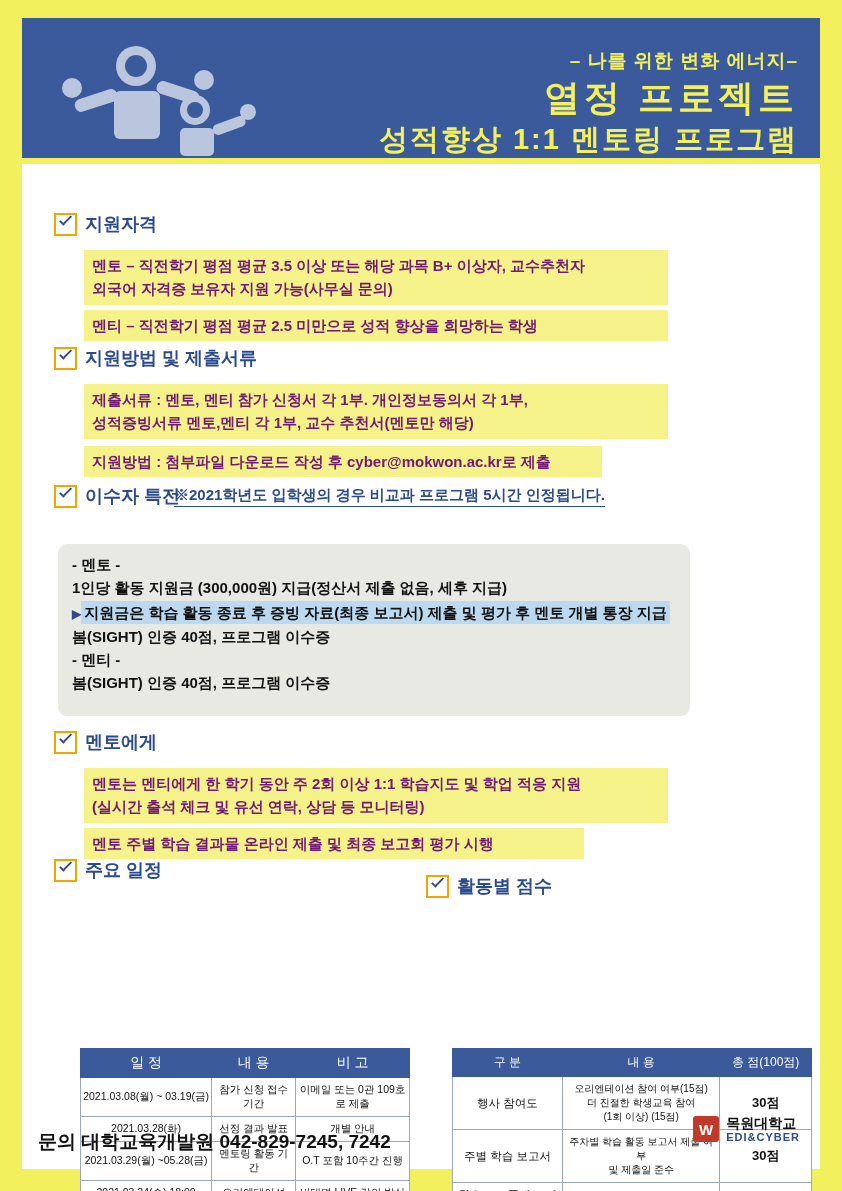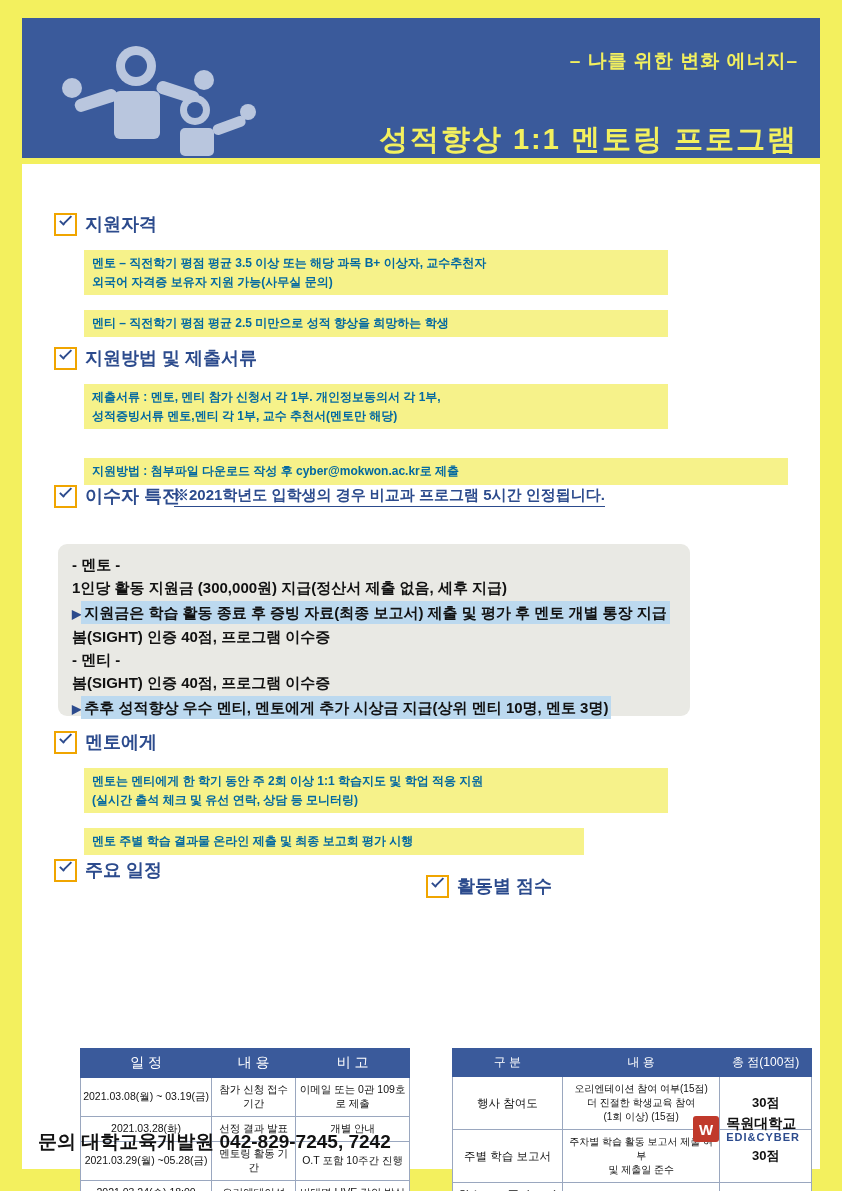--- a/index.html
+++ b/index.html
@@ -53,22 +53,22 @@
   }
   .chk:before{
     content:"";position:absolute;left:3px;top:7px;width:6px;height:2px;
     background:#2c4b8d;transform:rotate(45deg);
   }
   .chk:after{
     content:"";position:absolute;left:6px;top:4px;width:11px;height:2px;
     background:#2c4b8d;transform:rotate(-45deg);
   }
   .hl{
-    position:absolute;background:#f6f28a;color:#0369a1;
-    font-size:12px;font-weight:bold;line-height:1.55;
+    position:absolute;background:#f6f28a;color:#701a75;
+    font-size:15px;font-weight:bold;line-height:1.55;
     padding:4px 8px;box-sizing:border-box;
   }
   .note{
     position:absolute;color:#2c4b8d;font-size:15px;font-weight:bold;
     border-bottom:1.5px solid #2c4b8d;padding-bottom:1px;
   }
   
   .benefit{
     position:absolute;left:36px;top:380px;width:632px;height:172px;
     background:#e9e9e4;border-radius:9px;padding:8px 14px;box-sizing:border-box;
@@ -125,20 +125,21 @@
           <rect x="128" y="92" width="34" height="28" rx="5"></rect>
           <rect x="160" y="84" width="34" height="11" rx="5" transform="rotate(-20 177 89)"></rect>
           <circle cx="196" cy="76" r="8"></circle>
         </g>
         <g fill="#3a5a9b">
           <circle cx="84" cy="30" r="11"></circle>
           <circle cx="143" cy="74" r="8"></circle>
         </g>
       </svg>
       <div class="hdr-sub">– 나를 위한 변화 에너지–</div>
+      <div class="hdr-t1">열정 프로젝트</div>
       <div class="hdr-t2">성적향상 1:1 멘토링 프로그램</div>
     </div>
   </div>
 
   <div class="body">
     <div class="content">
 
       <div class="sec-title" style="left:32px;top:48px;">
         <span class="chk"></span>
         <span>지원자격</span>
@@ -146,36 +147,35 @@
       <div class="hl" style="left:62px;top:86px;width:584px;white-space:pre-line;">멘토 – 직전학기 평점 평균 3.5 이상 또는 해당 과목 B+ 이상자, 교수추천자
         외국어 자격증 보유자 지원 가능(사무실 문의)</div>
       <div class="hl" style="left:62px;top:146px;width:584px;">멘티 – 직전학기 평점 평균 2.5 미만으로 성적 향상을 희망하는 학생</div>
 
       <div class="sec-title" style="left:32px;top:182px;">
         <span class="chk"></span>
         <span>지원방법 및 제출서류</span>
       </div>
       <div class="hl" style="left:62px;top:220px;width:584px;white-space:pre-line;">제출서류 : 멘토, 멘티 참가 신청서 각 1부. 개인정보동의서 각 1부,
         성적증빙서류 멘토,멘티 각 1부, 교수 추천서(멘토만 해당)</div>
-      <div class="hl" style="left:62px;top:294px;width:704px;">지원방법 : 첨부파일 다운로드 작성 후 cyber@mokwon.ac.kr로 제출</div>
+      <div class="hl" style="left:62px;top:282px;width:518px;">지원방법 : 첨부파일 다운로드 작성 후 cyber@mokwon.ac.kr로 제출</div>
 
       <div class="sec-title" style="left:32px;top:320px;">
         <span class="chk"></span>
         <span>이수자 특전</span>
       </div>
       <div class="note" style="left:152px;top:322px;">※2021학년도 입학생의 경우 비교과 프로그램 5시간 인정됩니다.</div>
 
       <div class="benefit">
         <div class="row">- 멘토 -</div>
         <div class="row">1인당 활동 지원금 (300,000원) 지급(정산서 제출 없음, 세후 지급)</div>
         <div class="row"><span class="tri">▶</span><span class="blue">지원금은 학습 활동 종료 후 증빙 자료(최종 보고서) 제출 및 평가 후 멘토 개별 통장 지급</span></div>
         <div class="row">봄(SIGHT) 인증 40점, 프로그램 이수증</div>
         <div class="row">- 멘티 -</div>
         <div class="row">봄(SIGHT) 인증 40점, 프로그램 이수증</div>
-        <div class="row"><span class="tri">▶</span><span class="blue">추후 성적향상 우수 멘티, 멘토에게 추가 시상금 지급(상위 멘티 10명, 멘토 3명)</span></div>
       </div>
 
       <div class="sec-title" style="left:32px;top:566px;">
         <span class="chk"></span>
         <span>멘토에게</span>
       </div>
       <div class="hl" style="left:62px;top:604px;width:584px;white-space:pre-line;">멘토는 멘티에게 한 학기 동안 주 2회 이상 1:1 학습지도 및 학업 적응 지원
       (실시간 출석 체크 및 유선 연락, 상담 등 모니터링)</div>
       <div class="hl" style="left:62px;top:664px;width:500px;">멘토 주별 학습 결과물 온라인 제출 및 최종 보고회 평가 시행</div>
 

